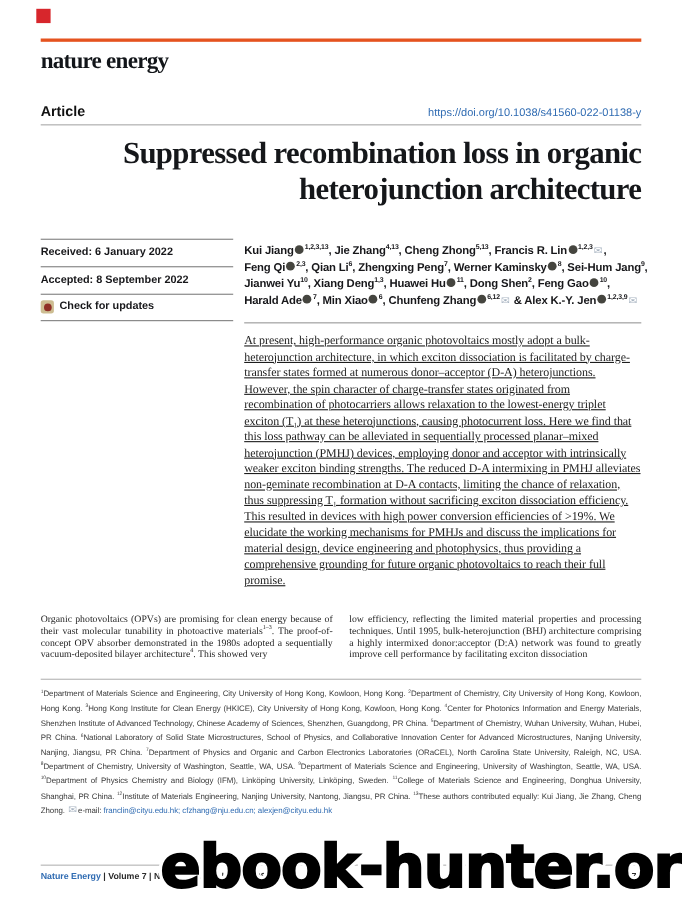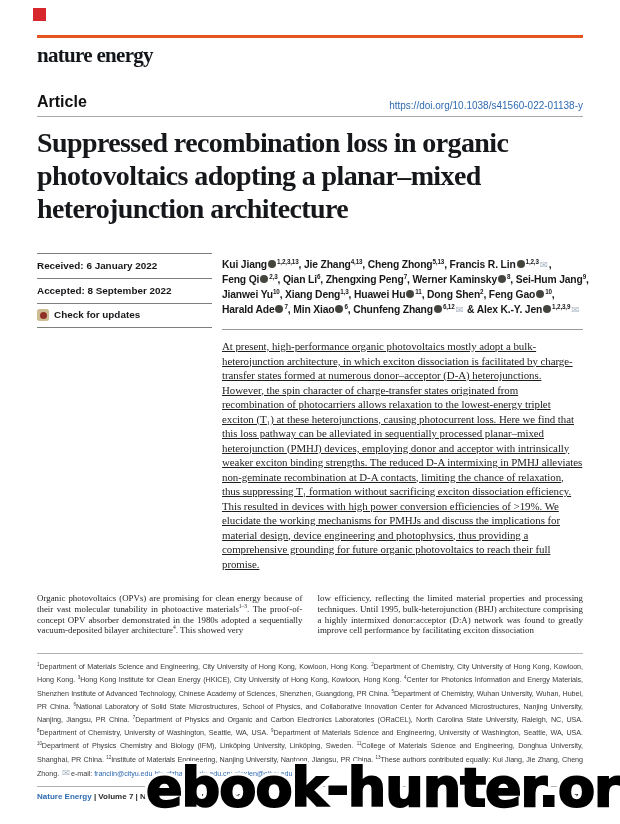--- a/index.html
+++ b/index.html
@@ -16,25 +16,25 @@
   .content{position:absolute; left:37px; top:0; width:546px;}
   .orange-rule{margin-top:35px; height:3px; background:var(--brand-orange);}
   .brand{
     margin-top:5px; font-family:"Liberation Serif",serif; font-weight:700;
     font-size:21px; letter-spacing:-0.7px; color:#121519;
   }
   .article-row{
     margin-top:25px; display:flex; justify-content:space-between; align-items:flex-end;
     padding-bottom:5px; border-bottom:1px solid #a9a9a9;
   }
-  .article-label{font-size:16px; font-weight:700; color:#111;}
+  .article-label{font-size:13px; font-weight:700; color:#111;}
   .doi-link{font-size:10px; color:var(--link-blue); text-decoration:none;}
   .title{
     margin-top:9px; font-family:"Liberation Serif",serif; font-weight:700;
-    font-size:28px; line-height:33px; letter-spacing:-0.6px; color:#15171a;
+    font-size:28px; line-height:33px; letter-spacing:-0.6px; color:#15171a;text-align:right;
   }
   .title span{display:block;}
   .content-grid{margin-top:28px; display:flex; gap:10px;}
   .meta-col{width:175px; flex:none;}
   .meta-row{border-top:1px solid #7f7f7f; padding:6px 0 7px; font-size:9.9px; font-weight:700; color:#17171a;}
   .meta-row.published{font-family:"Liberation Serif",serif; font-weight:400; font-size:9.6px; color:#222; padding:5px 0 6px;}
   .meta-row.check{display:flex; gap:5px; padding:5px 0 6px; border-bottom:1px solid #7f7f7f; cursor:pointer;}
   .cm-icon{width:12px; height:12px; border-radius:2.5px; background:var(--crossmark-tan); position:relative; flex:none;}
   .cm-icon::after{content:""; position:absolute; left:2.5px; top:2.5px; width:7px; height:7px; border-radius:50%; background:var(--crossmark-red);}
   .main-col{flex:1; min-width:0;}
@@ -88,21 +88,20 @@
   <div class="orange-rule"></div>
   <div class="brand">nature energy</div>
 
   <div class="article-row">
     <span class="article-label">Article</span>
     <a class="doi-link" href="#">https://doi.org/10.1038/s41560-022-01138-y</a>
   </div>
 
   <h1 class="title">
     <span>Suppressed recombination loss in organic</span>
-    <span>photovoltaics adopting a planar–mixed</span>
     <span>heterojunction architecture</span>
   </h1>
 
   <div class="content-grid">
 
     <div class="meta-col">
       <div class="meta-row">Received: 6 January 2022</div>
       <div class="meta-row">Accepted: 8 September 2022</div>
       <div class="meta-row check">
         <span class="cm-icon"></span>

